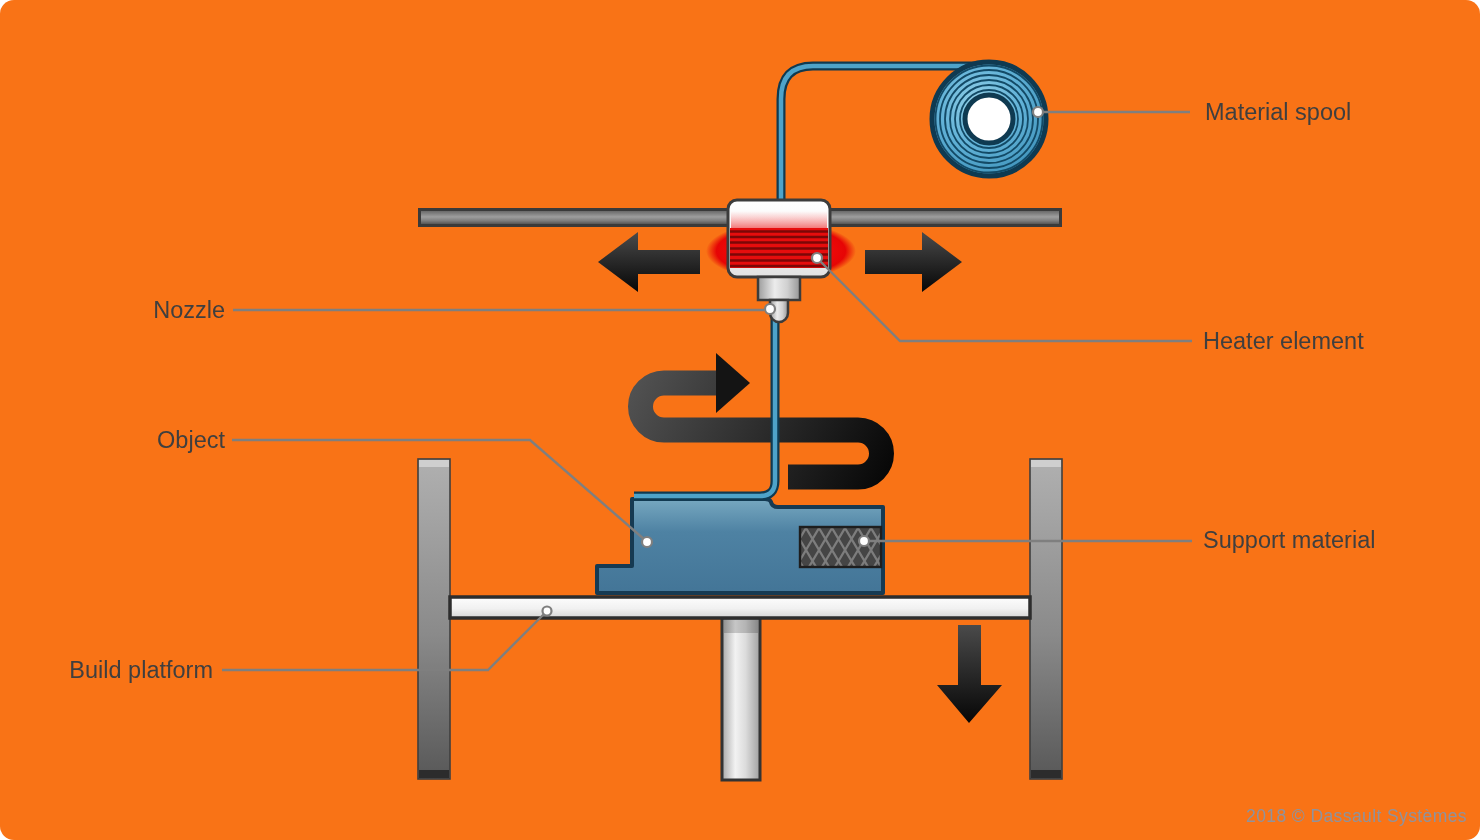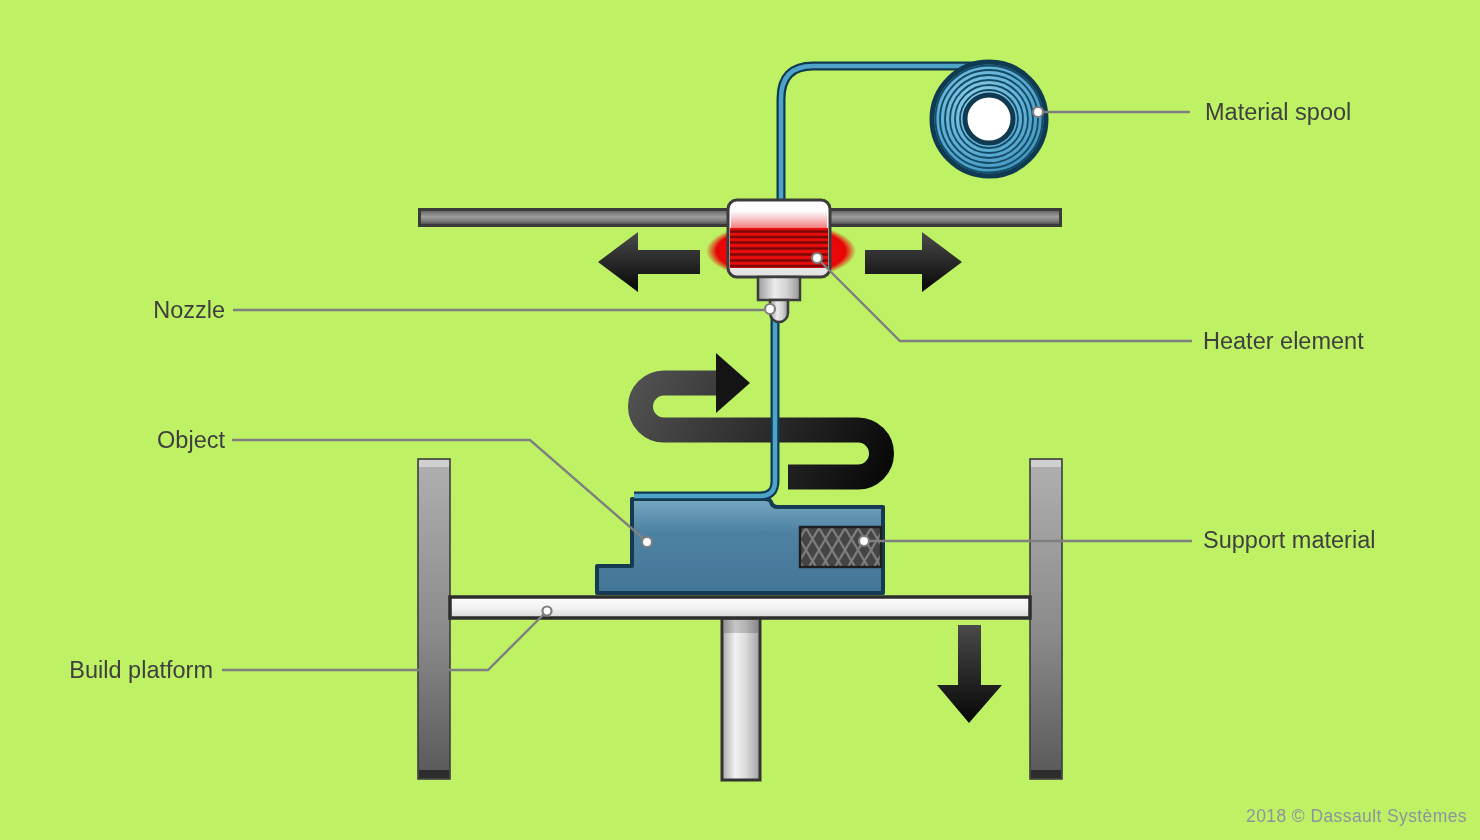--- a/index.html
+++ b/index.html
@@ -1,17 +1,17 @@
 <!DOCTYPE html>
 <html><head>
 <meta charset="utf-8">
 <style>
   html,body{margin:0;padding:0;background:#ffffff;}
   body{font-family:"Liberation Sans",sans-serif;}
-  .stage{position:relative;width:1480px;height:840px;background:#bef264;overflow:hidden;}
+  .stage{position:relative;width:1480px;height:840px;background:#f97316;overflow:hidden;border-radius:14px;}
   svg{display:block;}
   text{font-family:"Liberation Sans",sans-serif;}
   .label-text{font-size:23.5px;}
   .copyright-text{font-size:17.5px;letter-spacing:.4px;}
 </style>
 </head>
 <body>
 
 <div class="stage">
 <svg width="1480" height="840" viewBox="0 0 1480 840" xmlns="http://www.w3.org/2000/svg">

